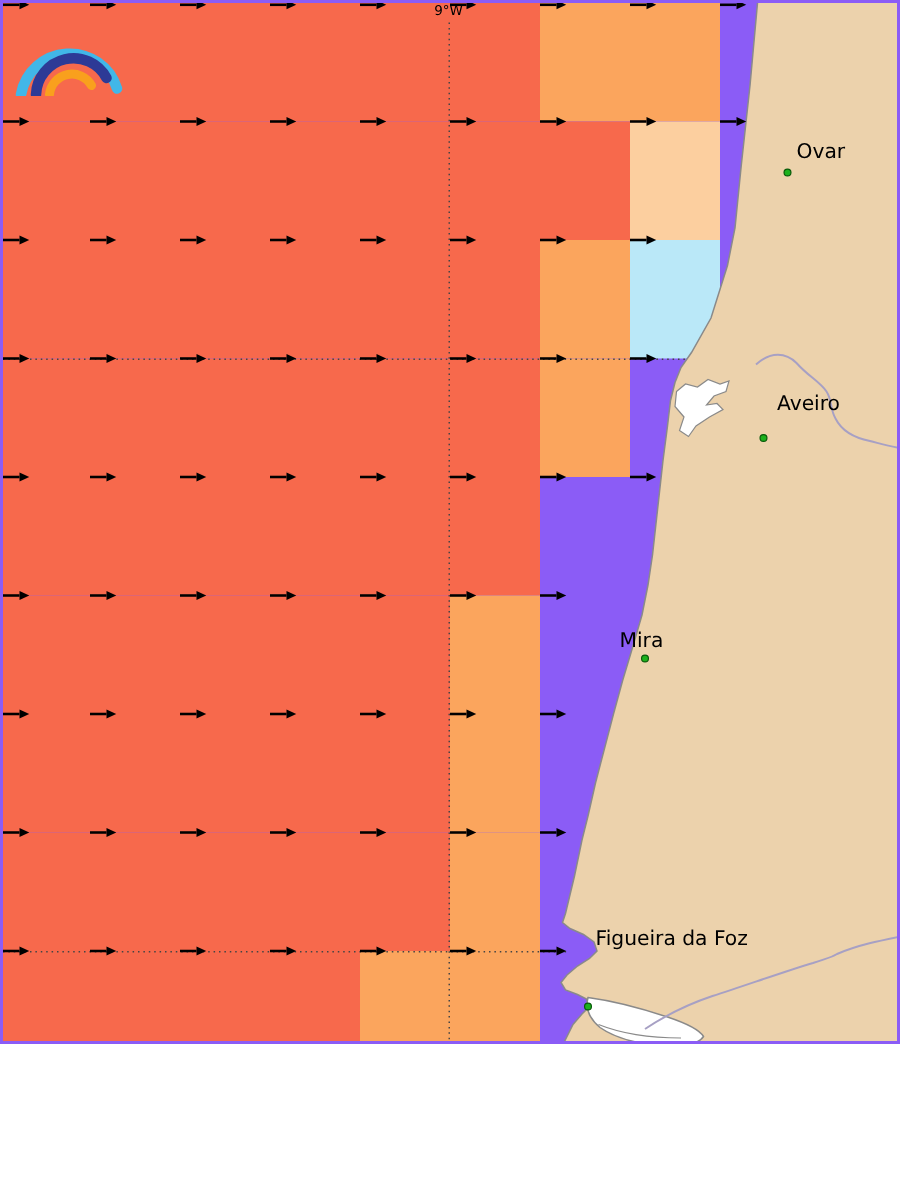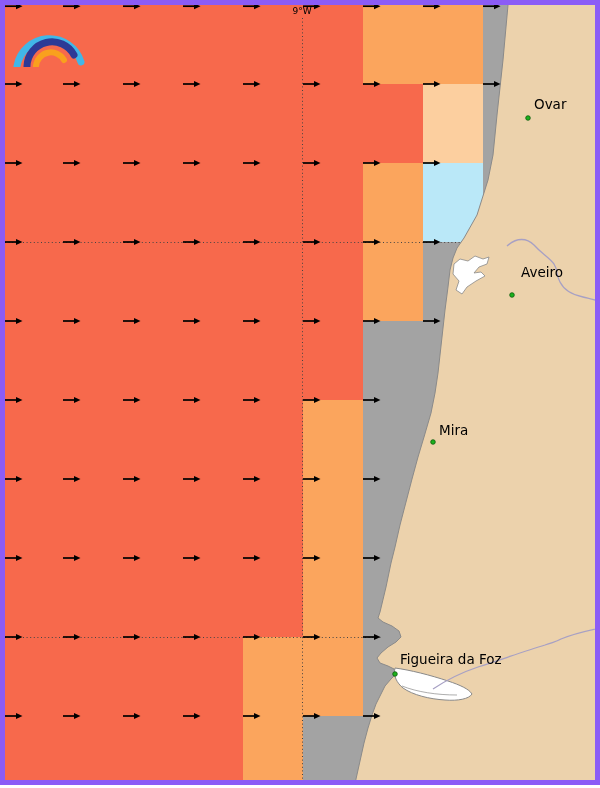--- a/index.html
+++ b/index.html
@@ -1,22 +1,22 @@
 <!DOCTYPE html>
 <html><head>
 <meta charset="utf-8">
 <style>
   html,body{margin:0;padding:0;background:#ffffff;}
   .map-root{
     position:relative;
-    width:600px;height:785px;
+    width:600px;height:696px;
     overflow:hidden;
     box-sizing:border-box;
-    border:5px solid #8b5cf6;
-    background:#a3a3a3;
+    border:2px solid #8b5cf6;
+    background:#8b5cf6;
     font-family:"DejaVu Sans", sans-serif;
   }
   .map-root svg.base{position:absolute;left:0;top:0;}
   .lon-label{
     position:absolute;
     transform:translateX(-50%);
     font-size:9px;
     color:#000;
     line-height:1;
     white-space:nowrap;
@@ -420,21 +420,21 @@
         <circle cx="507" cy="290" r="2.3" fill="#1DB11D" stroke="#0A5A0A" stroke-width="0.8"></circle>
         <circle cx="428" cy="437" r="2.3" fill="#1DB11D" stroke="#0A5A0A" stroke-width="0.8"></circle>
         <circle cx="390" cy="669" r="2.3" fill="#1DB11D" stroke="#0A5A0A" stroke-width="0.8"></circle>
       </g>
   </svg>
 
   <div class="lon-label" id="lon-label" style="left: 297px; top: 2px;">9°W</div>
 
   <div class="city-label" style="left: 529px; top: 93px;">Ovar</div>
   <div class="city-label" style="left: 516px; top: 261px;">Aveiro</div>
-  <div class="city-label" style="left: 434px; top: 419px;">Mira</div>
-  <div class="city-label" style="left: 395px; top: 648px;">Figueira da Foz</div>
+  <div class="city-label" style="left: 411px; top: 419px;">Mira</div>
+  <div class="city-label" style="left: 395px; top: 618px;">Figueira da Foz</div>
 
   <svg class="logo" width="82" height="52" viewBox="0 0 82 52">
     <path id="logo-arc-outer" d="M 8 51 A 33 33 0 0 1 72 47" fill="none" stroke-width="7" stroke-linecap="round" stroke="#41B7E8"></path>
     <path id="logo-arc-middle" d="M 18 51 A 25 25 0 0 1 65 40" fill="none" stroke-width="7" stroke-linecap="round" stroke="#2D3A96"></path>
     <path id="logo-arc-inner" d="M 27 51 A 15 15 0 0 1 55 45" fill="none" stroke-width="6" stroke-linecap="round" stroke="#F9A01D"></path>
   </svg>
 </div>
 
 </body></html>

